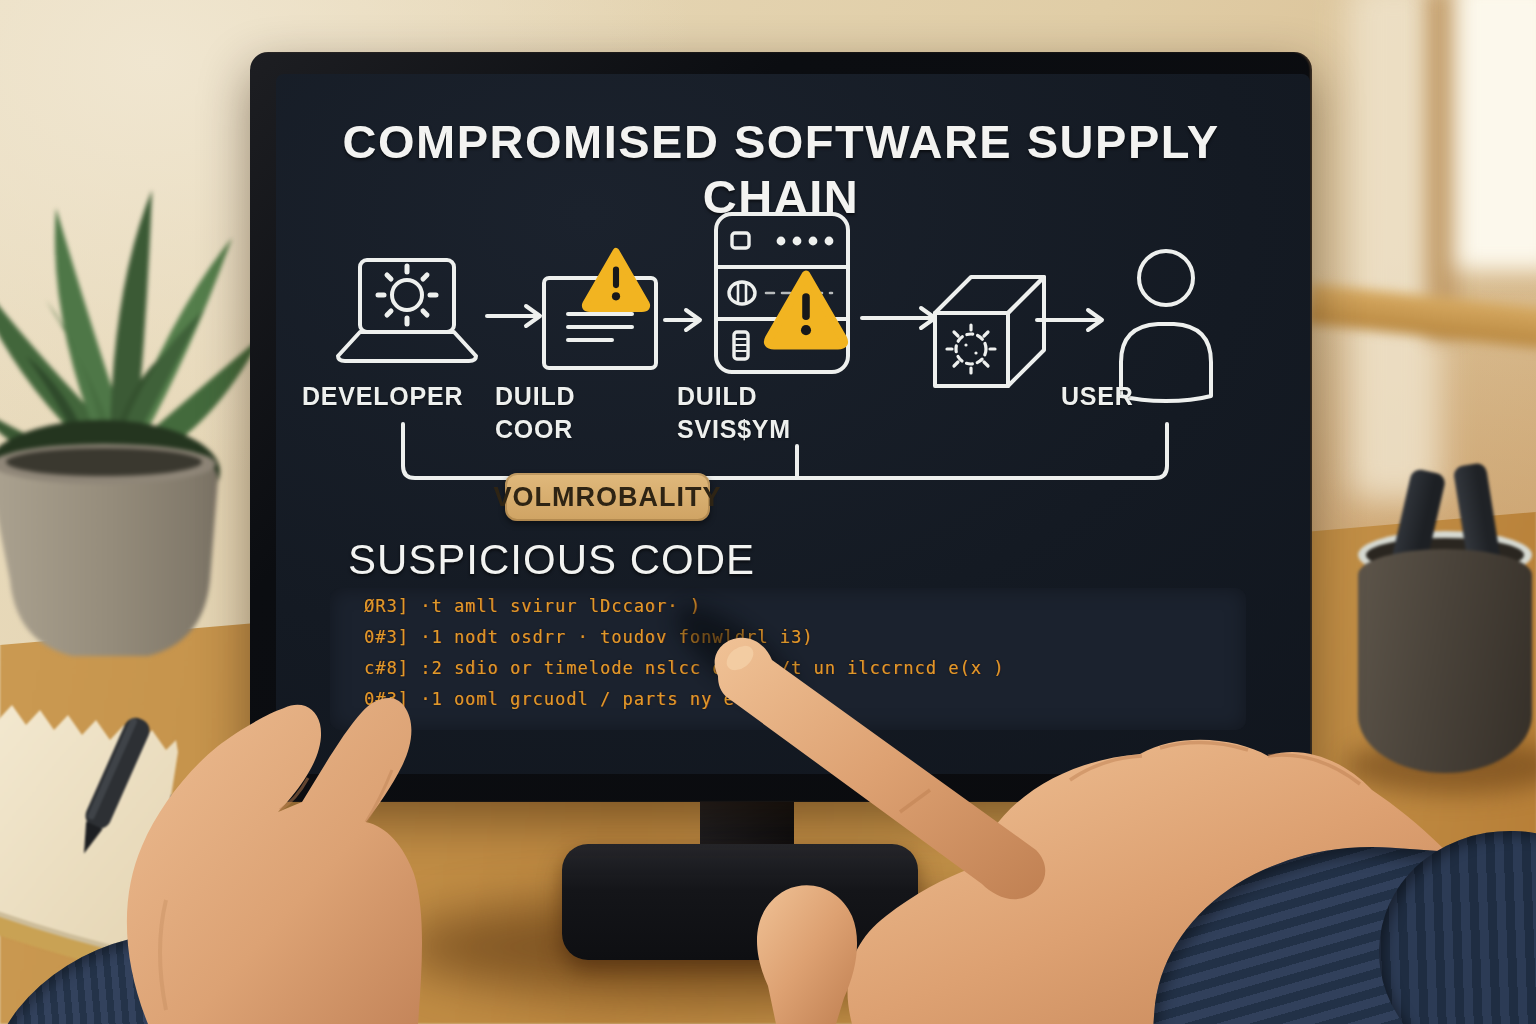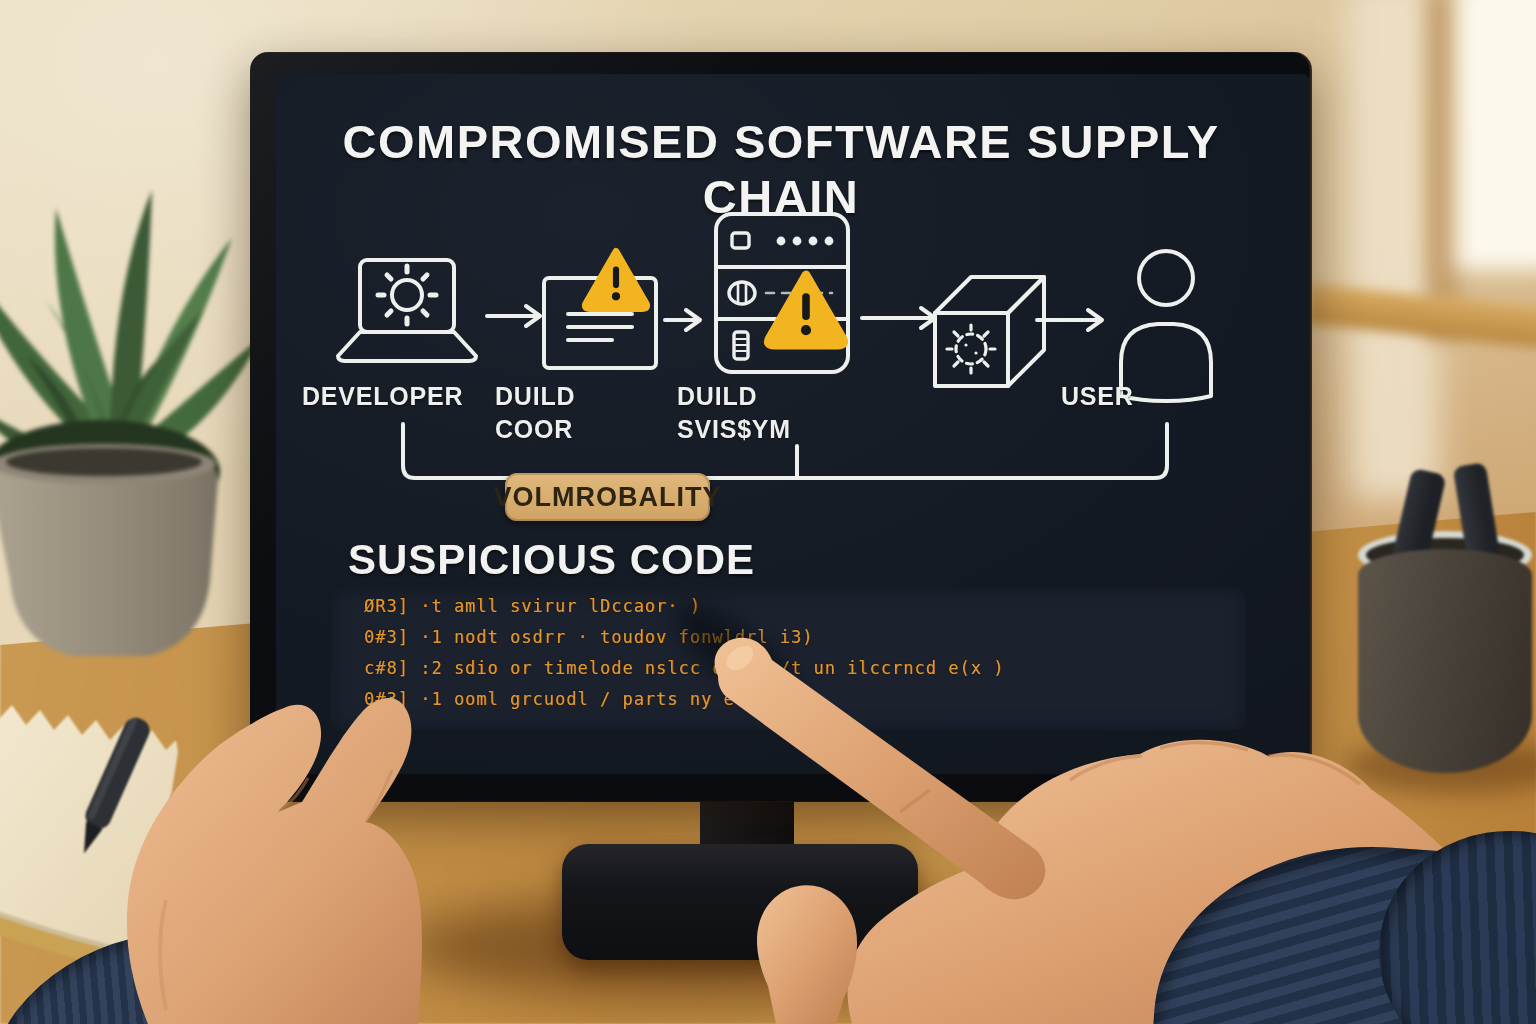--- a/index.html
+++ b/index.html
@@ -65,21 +65,21 @@
     text-shadow:0 2px 3px rgba(0,0,0,.6);}
   .node-label{top:306px;width:210px;text-align:left;color:#eef0ee;font-size:25px;
     font-weight:700;letter-spacing:.8px;line-height:33px;white-space:pre-line;
     text-shadow:0 1px 2px rgba(0,0,0,.55);}
   .flow-svg{left:0;top:0;width:1010px;height:700px;}
   .badge{left:229px;top:399px;width:205px;height:48px;border-radius:12px;
     background:linear-gradient(180deg,#e0b97c,#cfa363);
     box-shadow:0 3px 6px rgba(0,0,0,.45), inset 0 0 0 2px rgba(90,60,20,.25);
     display:flex;align-items:center;justify-content:center;
     color:#2e2414;font-size:27px;font-weight:700;letter-spacing:1px;}
-  .code-heading{left:72px;top:462px;color:#f2f3f1;font-size:42px;font-weight:700;
+  .code-heading{left:72px;top:462px;color:#f2f3f1;font-size:42px;font-weight:400;
     letter-spacing:1px;text-shadow:0 2px 3px rgba(0,0,0,.6);}
   .code-panel{left:54px;top:514px;width:916px;height:142px;border-radius:10px;
     background:#1b222e;box-shadow:inset 0 0 20px rgba(0,0,0,.35);}
   .code-line{position:absolute;left:34px;color:#dd9a2b;font-family:"DejaVu Sans Mono",monospace;
     font-size:17px;letter-spacing:1px;white-space:pre;
     text-shadow:.6px 0 0 rgba(190,80,25,.75), 0 0 2px rgba(0,0,0,.6);}
   .finger-screen-shadow{left:386px;top:556px;width:150px;height:52px;border-radius:50%;
     background:rgba(4,7,11,.55);filter:blur(11px);transform:rotate(38deg);}
 
   

